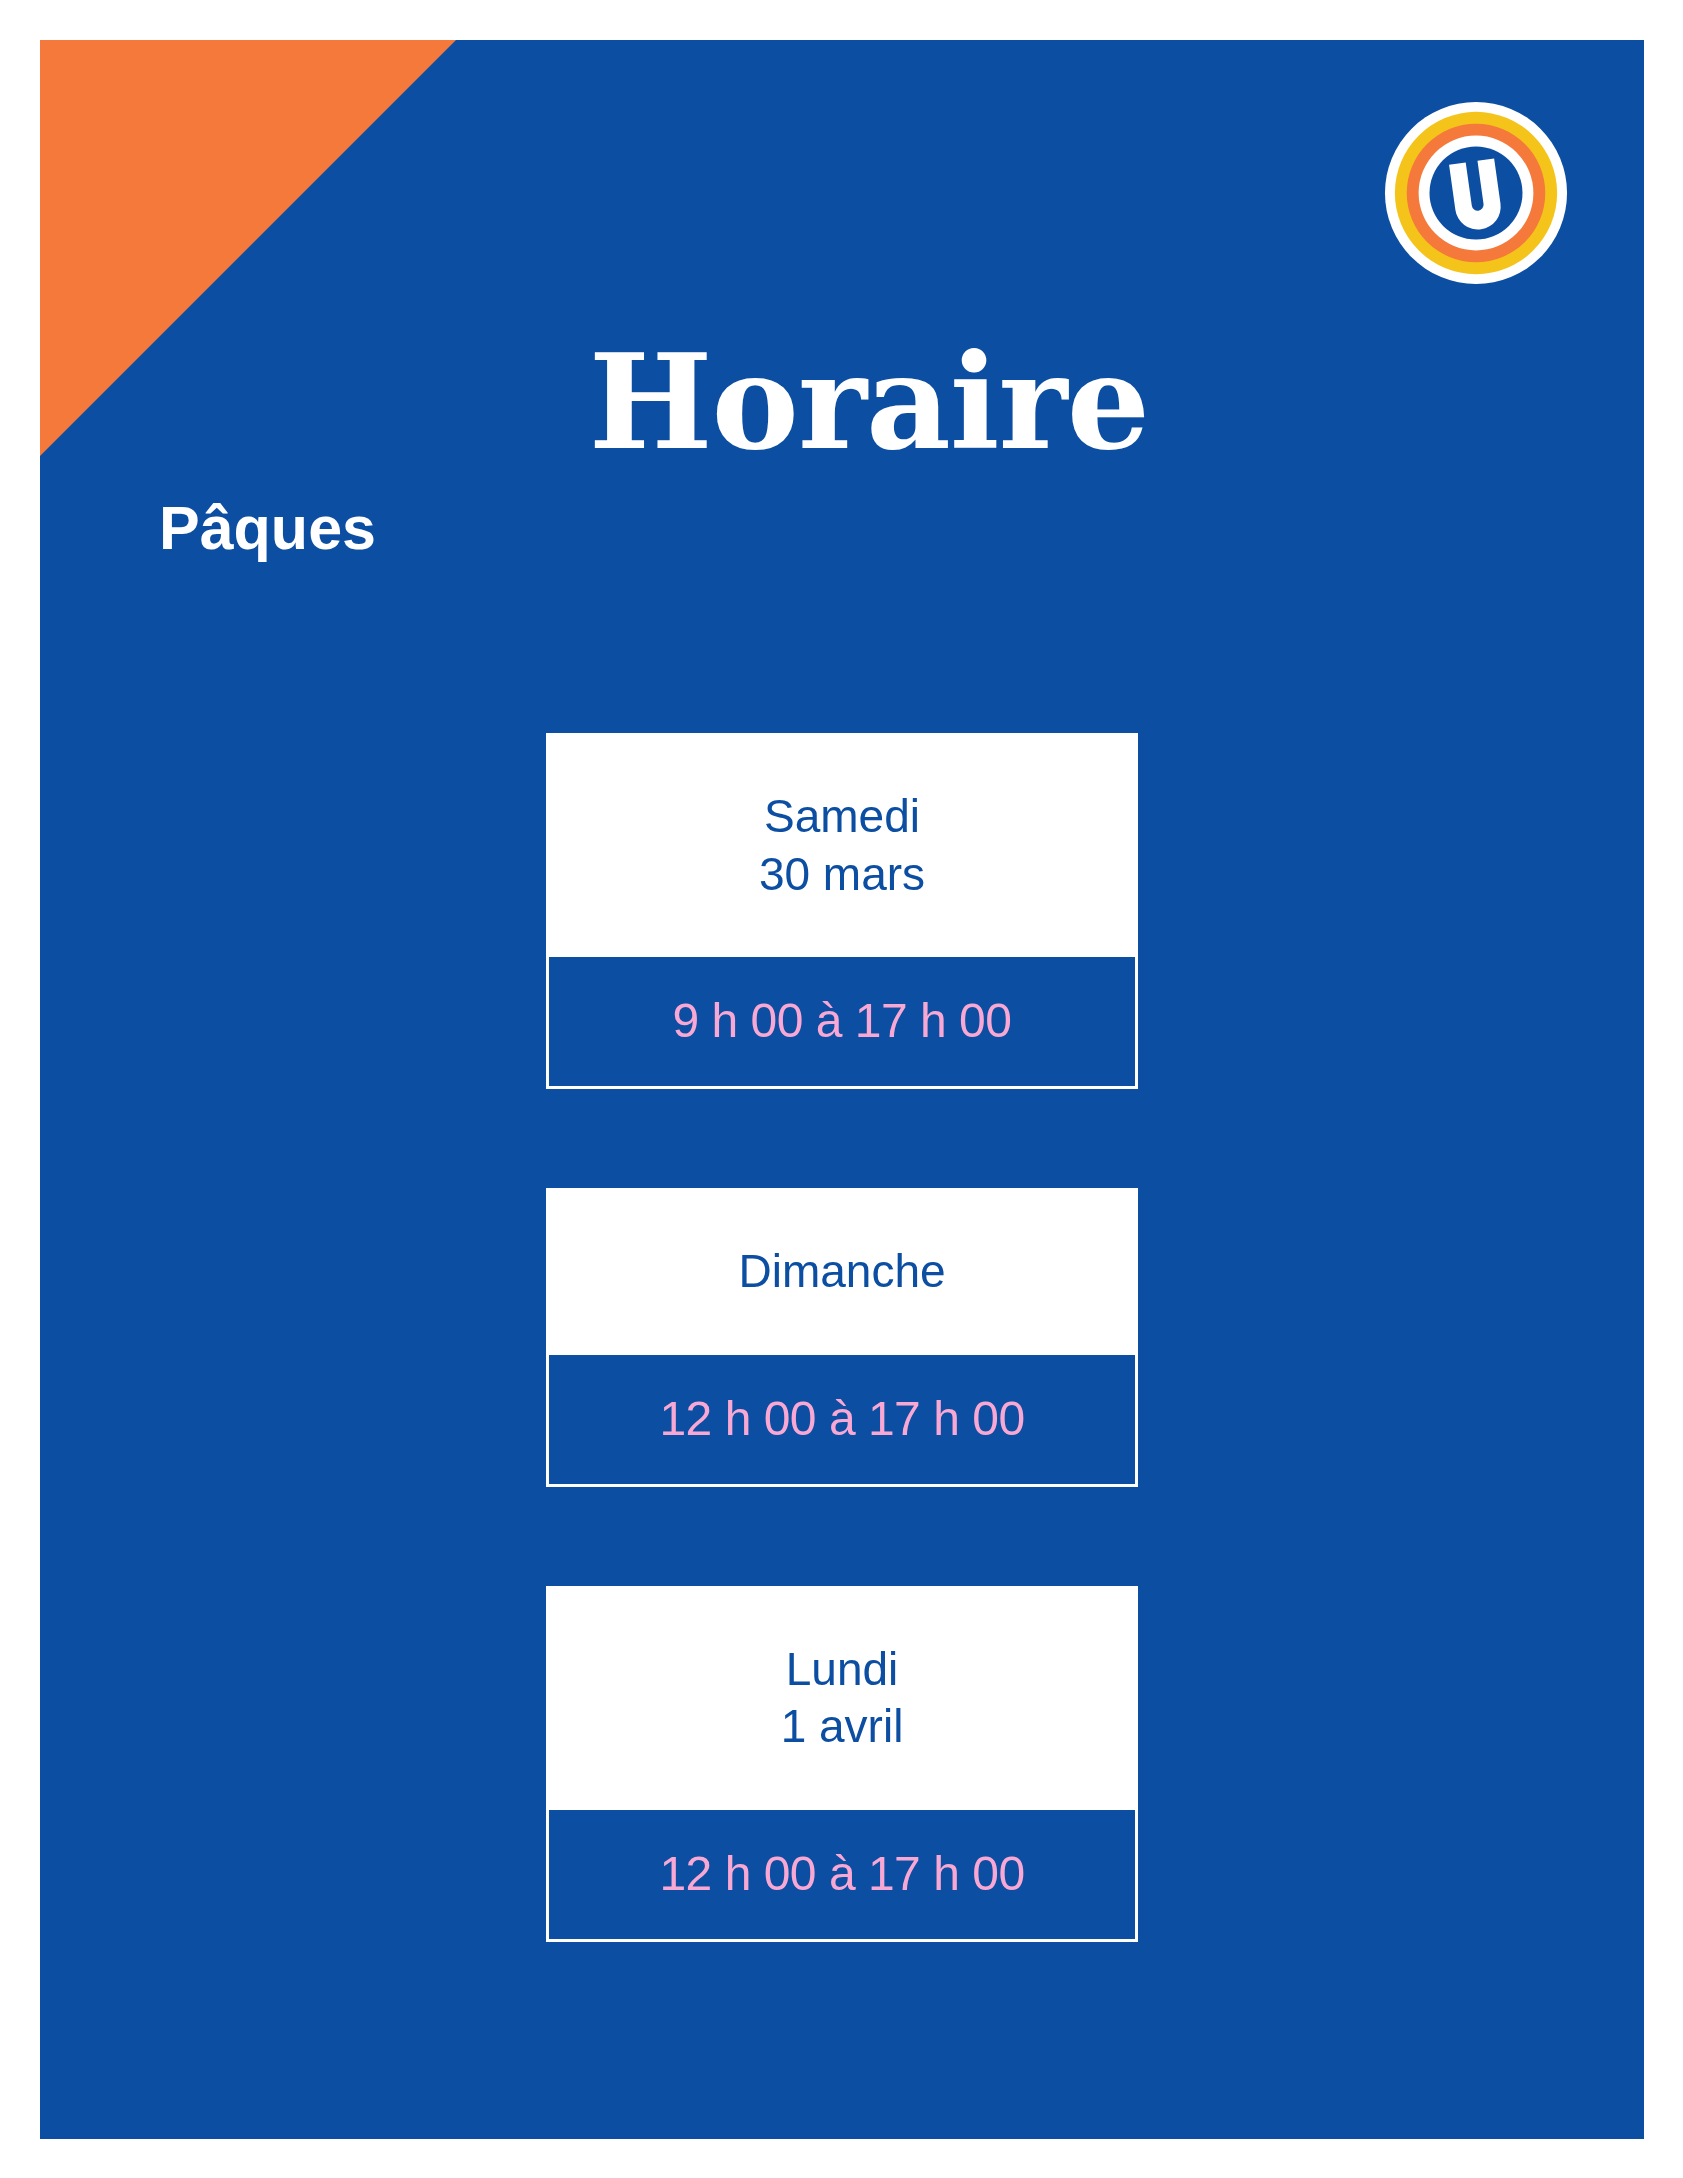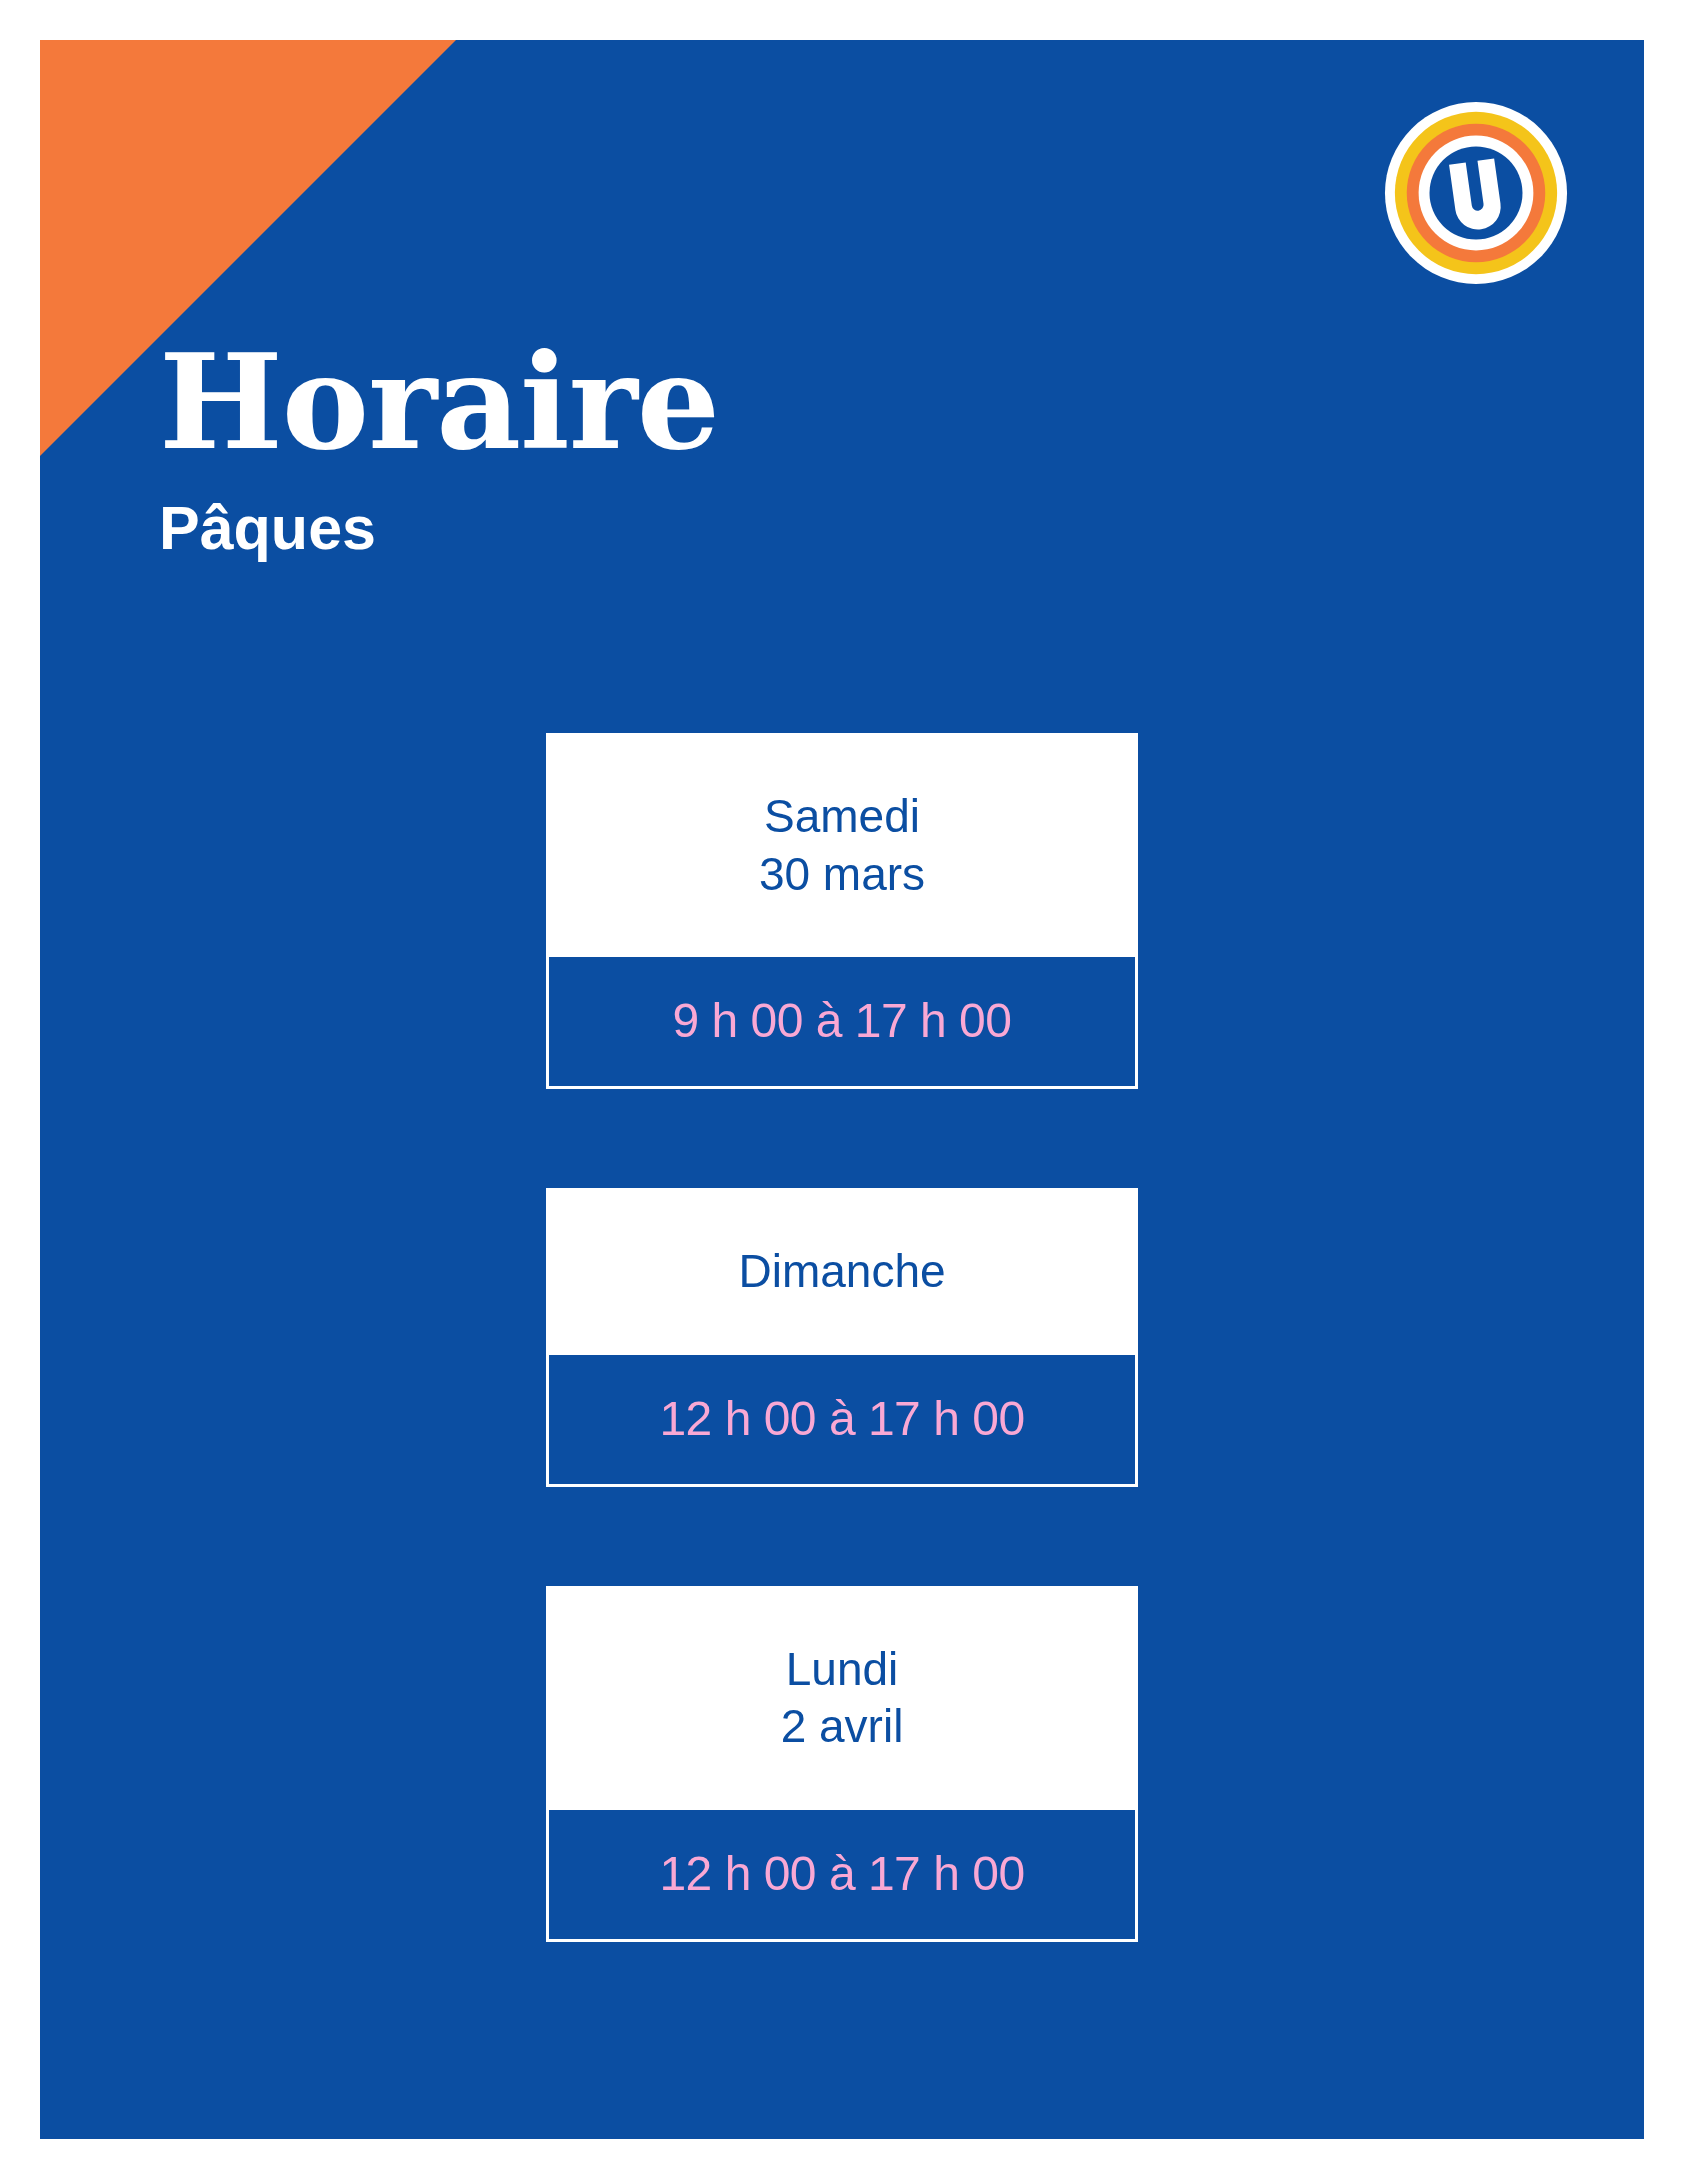--- a/index.html
+++ b/index.html
@@ -51,20 +51,21 @@
     width: 990px;
   }
   .title {
     font-family: "DejaVu Serif", "Liberation Serif", serif;
     font-weight: 700;
     font-size: 131px;
     line-height: 1.0;
     color: #ffffff;
     letter-spacing: -1px;
     margin: 0;
+    text-align: right;
   }
   .subtitle {
     font-family: "Liberation Sans", sans-serif;
     font-weight: 700;
     font-size: 61px;
     line-height: 1.0;
     color: #ffffff;
     margin: 30px 0 0 0;
   }
 
@@ -149,20 +150,20 @@
     <div class="card">
       <div class="card-day">
         <div class="day-name">Dimanche</div>
       </div>
       <div class="card-hours">12 h 00 à 17 h 00</div>
     </div>
 
     <div class="card">
       <div class="card-day">
         <div class="day-name">Lundi</div>
-        <div class="day-date">2 avril</div>
+        <div class="day-date">1 avril</div>
       </div>
       <div class="card-hours">12 h 00 à 17 h 00</div>
     </div>
 
   </div>
 </div>
 
 
 </body></html>

